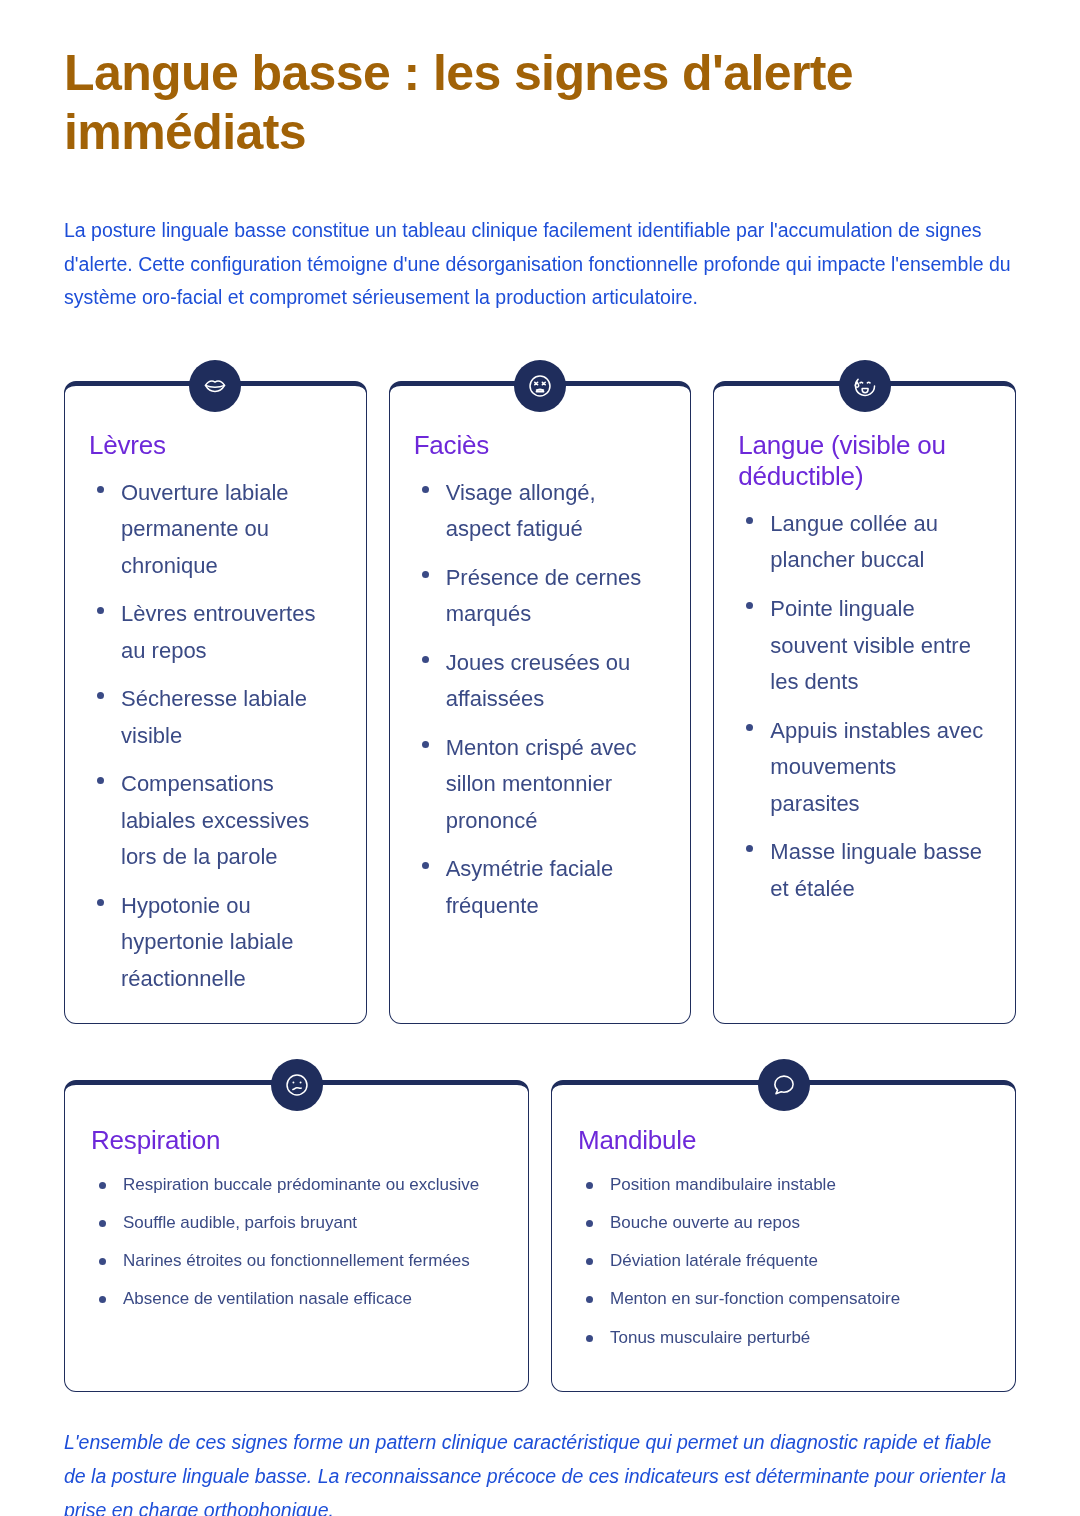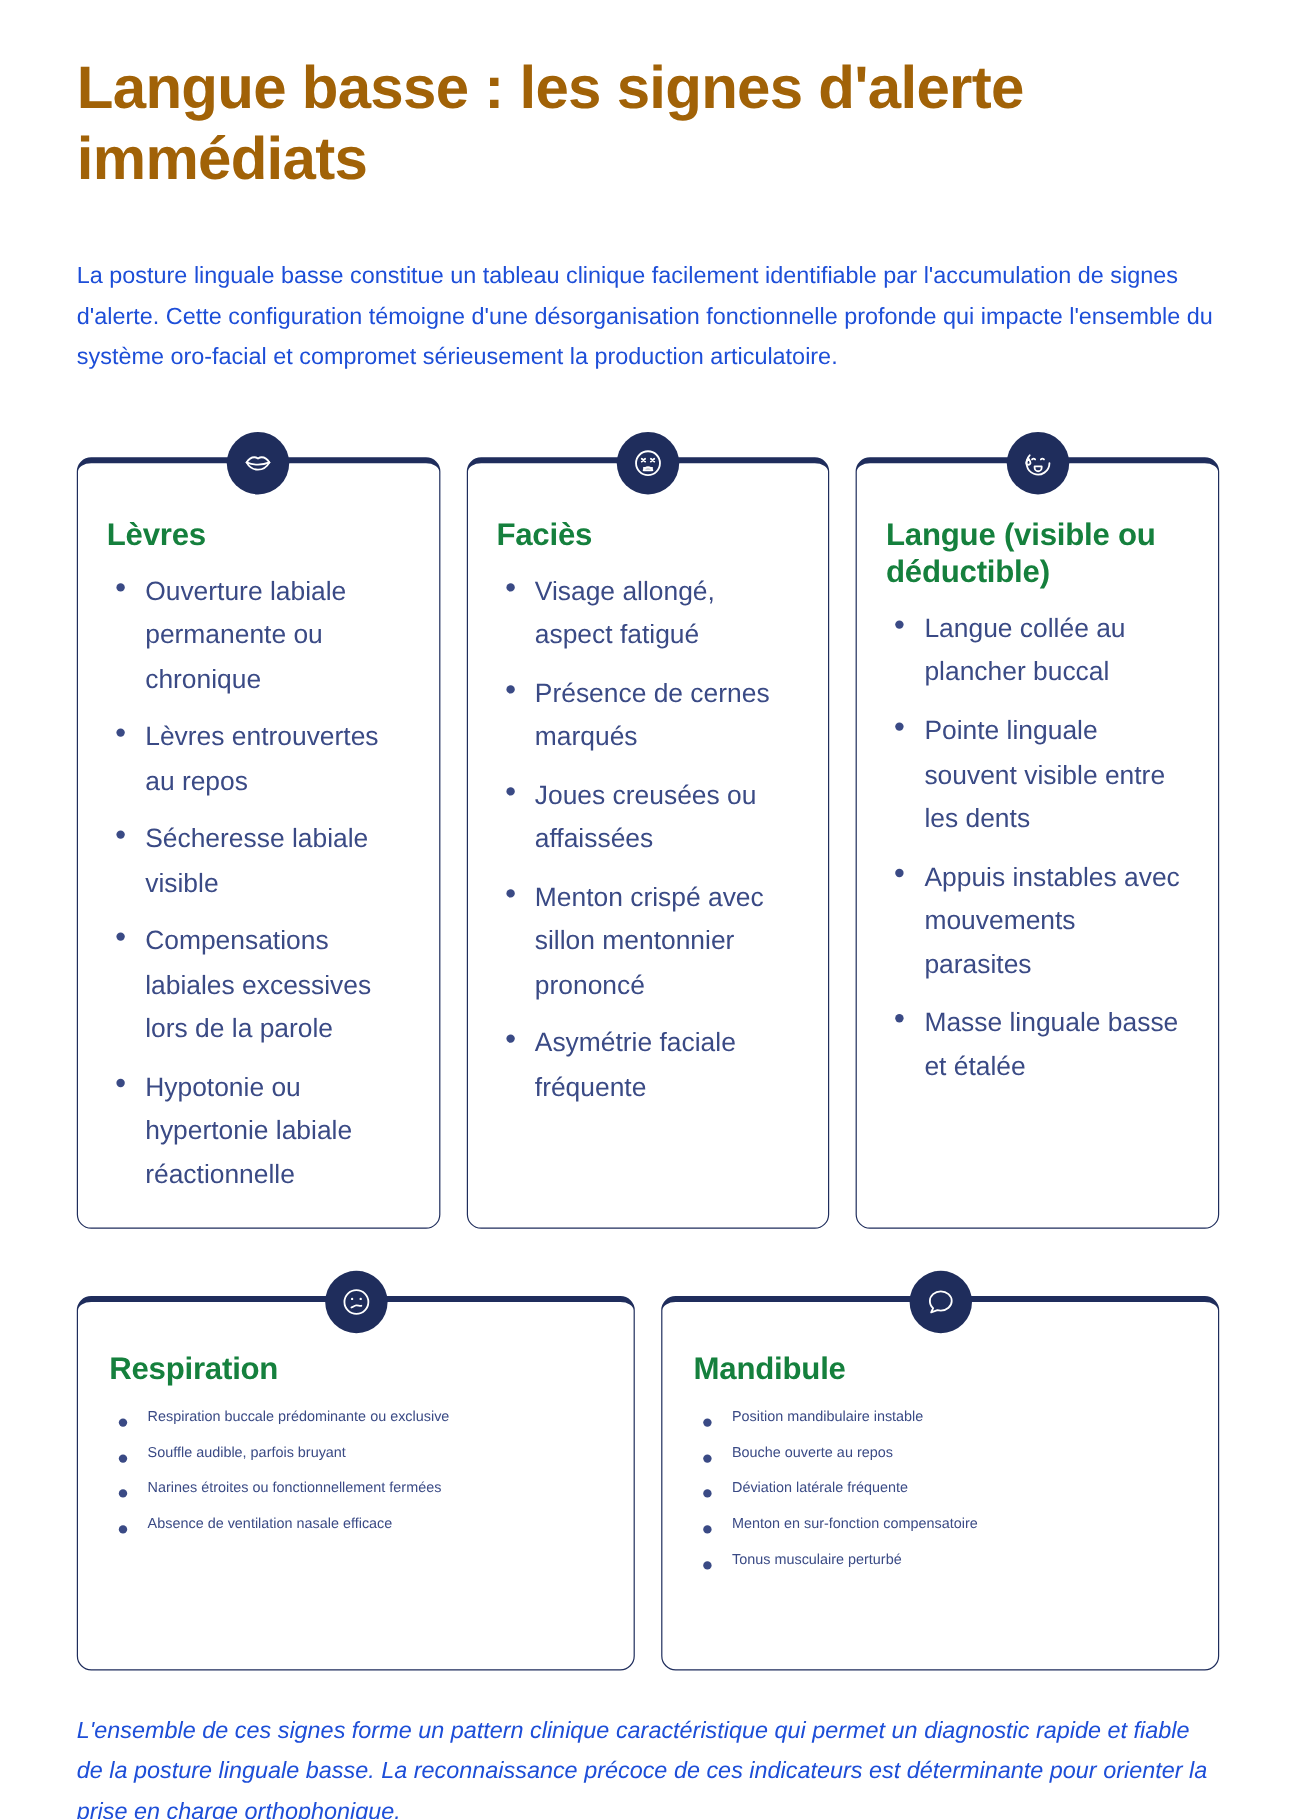--- a/index.html
+++ b/index.html
@@ -92,42 +92,42 @@
     align-items: center;
     justify-content: center;
     z-index: 3;
   }
   .card-icon svg { display: block; }
 
   .card-title {
     margin: 0 0 14px 0;
     font-size: 26px;
     line-height: 1.2;
-    font-weight: 700;
+    font-weight: 400;
     letter-spacing: -0.2px;
-    color: #15803d;
+    color: #6d28d9;
   }
   .grid-bottom .card-title { font-size: 26px; }
 
   .card-list {
     margin: 0;
     padding: 0;
     list-style: none;
   }
   .card-list li {
     position: relative;
     padding-left: 32px;
     margin-bottom: 12px;
     font-size: 22px;
     line-height: 1.66;
     color: #3a4a85;
   }
   .grid-bottom .card-list li {
     margin-bottom: 10px;
-    font-size: 12px;
+    font-size: 17px;
   }
   .card-list li:last-child { margin-bottom: 0; }
   .card-list li .bullet {
     position: absolute;
     left: 8px;
     top: 11px;
     width: 7px;
     height: 7px;
     border-radius: 50%;
     background: #3a4a85;

